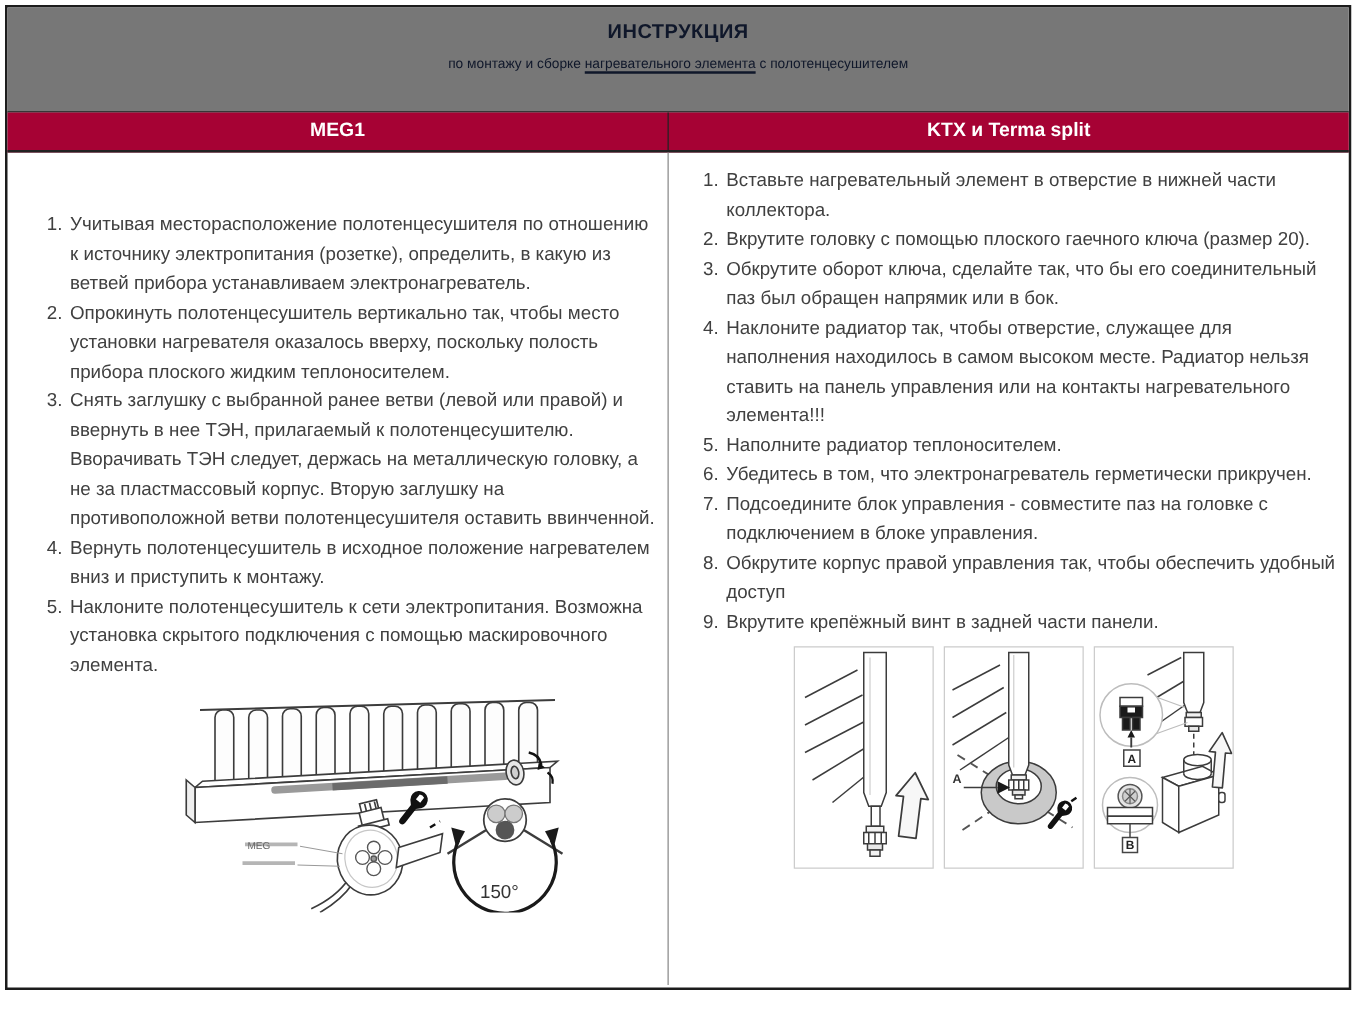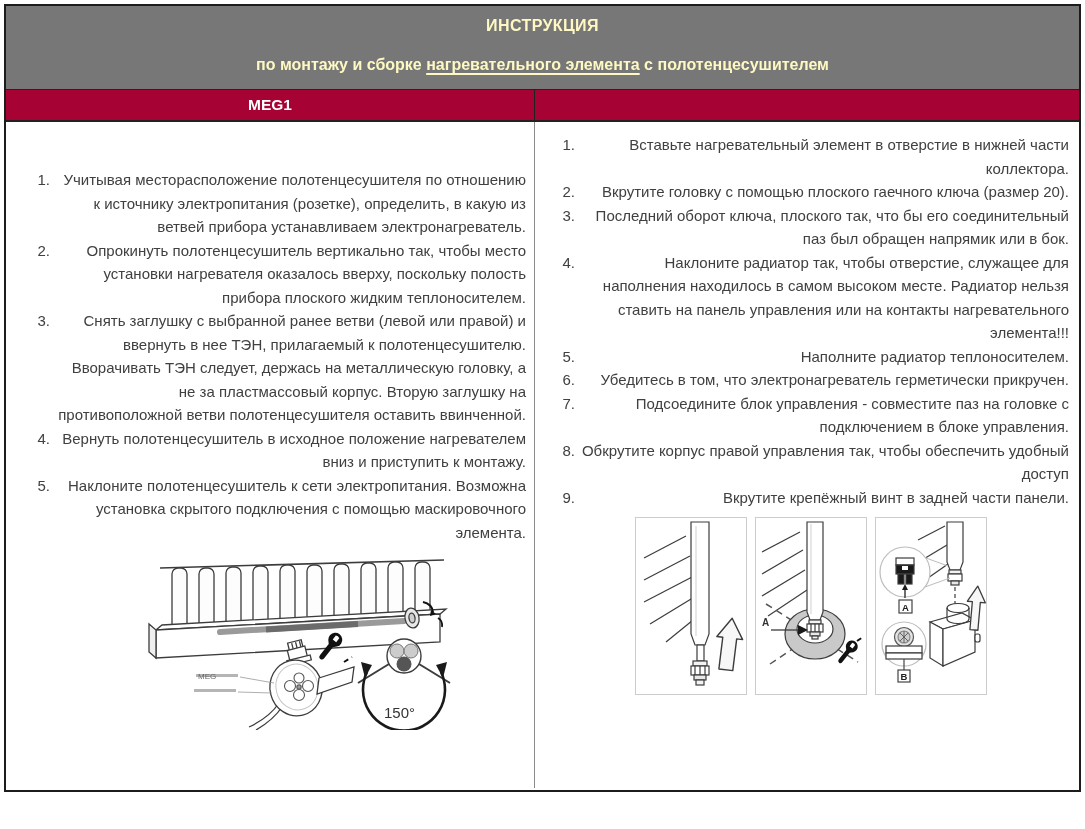--- a/index.html
+++ b/index.html
@@ -10,57 +10,58 @@
     position: relative;
     overflow: hidden;
   }
   .doc-table {
     position: absolute; left: 4px; top: 4px;
     width: 1077px; height: 788px;
     border: 2px solid #1c1c1c; background: #fff;
   }
   .doc-header {
     height: 84px; background: #777777; border-bottom: 1px solid #222;
-    text-align: center; color: #fef9c3;
+    text-align: center; color: #0f172a;
   }
   .doc-title { padding-top: 11px; font-size: 16px; font-weight: bold; letter-spacing: .4px; }
-  .doc-subtitle { margin-top: 21px; font-size: 16px; font-weight: bold; }
+  .doc-subtitle { margin-top: 10px; font-size: 11px; font-weight: normal; }
   .doc-subtitle .u { text-decoration: underline; text-decoration-thickness: 2px; text-underline-offset: 3px; }
   .col-headers { display: flex; height: 32px; background: #a60234; border-bottom: 2px solid #222; }
   .col-header { color: #fff; font-weight: bold; font-size: 15.5px; line-height: 30px; text-align: center; }
   .col-header.left { width: 529px; border-right: 1px solid #222; }
   .col-header.right { flex: 1; }
   .content { display: flex; height: 666px; }
   .cell { overflow: hidden; font-size: 15px; line-height: 23.5px; color: #404040; }
   .cell.left { width: 529px; border-right: 1px solid #8a8a8a; padding: 46px 8px 0 24px; }
   .cell.right { flex: 1; padding: 11px 10px 0 16px; }
   .list { list-style: none; }
   .item { display: flex; }
   .item .num { flex: none; text-align: right; padding-right: 6px; }
   .cell.left .num { width: 26px; }
   .cell.right .num { width: 30px; }
-  .item .txt { flex: 1; text-align: right; }
+  .item .txt { flex: 1; }
   .meg-diagram { display: block; margin: 8px 0 0 116px; }
   .panels { display: flex; gap: 8px; margin: 8px 0 0 84px; }
   .panel { width: 112px; height: 178px; border: 1px solid #cccccc; background: #fff; }
   .panel svg { display: block; }
   svg { shape-rendering: geometricPrecision; }
 </style>
 </head>
 <body>
 
 <div class="doc-table">
 
   <div class="doc-header">
     <div class="doc-title">ИНСТРУКЦИЯ</div>
     <div class="doc-subtitle"><span>по монтажу и сборке </span><span class="u">нагревательного элемента</span><span> с полотенцесушителем</span></div>
   </div>
 
   <div class="col-headers">
     <div class="col-header left">MEG1</div>
+    <div class="col-header right">KTX и Terma split</div>
   </div>
 
   <div class="content">
 
     <div class="cell left">
       <ol class="list">
         <li class="item">
             <span class="num">1.</span>
             <span class="txt">Учитывая месторасположение полотенцесушителя по отношению к источнику электропитания (розетке), определить, в какую из ветвей прибора устанавливаем электронагреватель.</span>
           </li>
@@ -168,21 +169,21 @@
         <li class="item">
             <span class="num">1.</span>
             <span class="txt">Вставьте нагревательный элемент в отверстие в нижней части коллектора.</span>
           </li>
         <li class="item">
             <span class="num">2.</span>
             <span class="txt">Вкрутите головку с помощью плоского гаечного ключа (размер 20).</span>
           </li>
         <li class="item">
             <span class="num">3.</span>
-            <span class="txt">Последний оборот ключа, плоского так, что бы его соединительный паз был обращен напрямик или в бок.</span>
+            <span class="txt">Обкрутите оборот ключа, сделайте так, что бы его соединительный паз был обращен напрямик или в бок.</span>
           </li>
         <li class="item">
             <span class="num">4.</span>
             <span class="txt">Наклоните радиатор так, чтобы отверстие, служащее для наполнения находилось в самом высоком месте. Радиатор нельзя ставить на панель управления или на контакты нагревательного элемента!!!</span>
           </li>
         <li class="item">
             <span class="num">5.</span>
             <span class="txt">Наполните радиатор теплоносителем.</span>
           </li>
         <li class="item">

